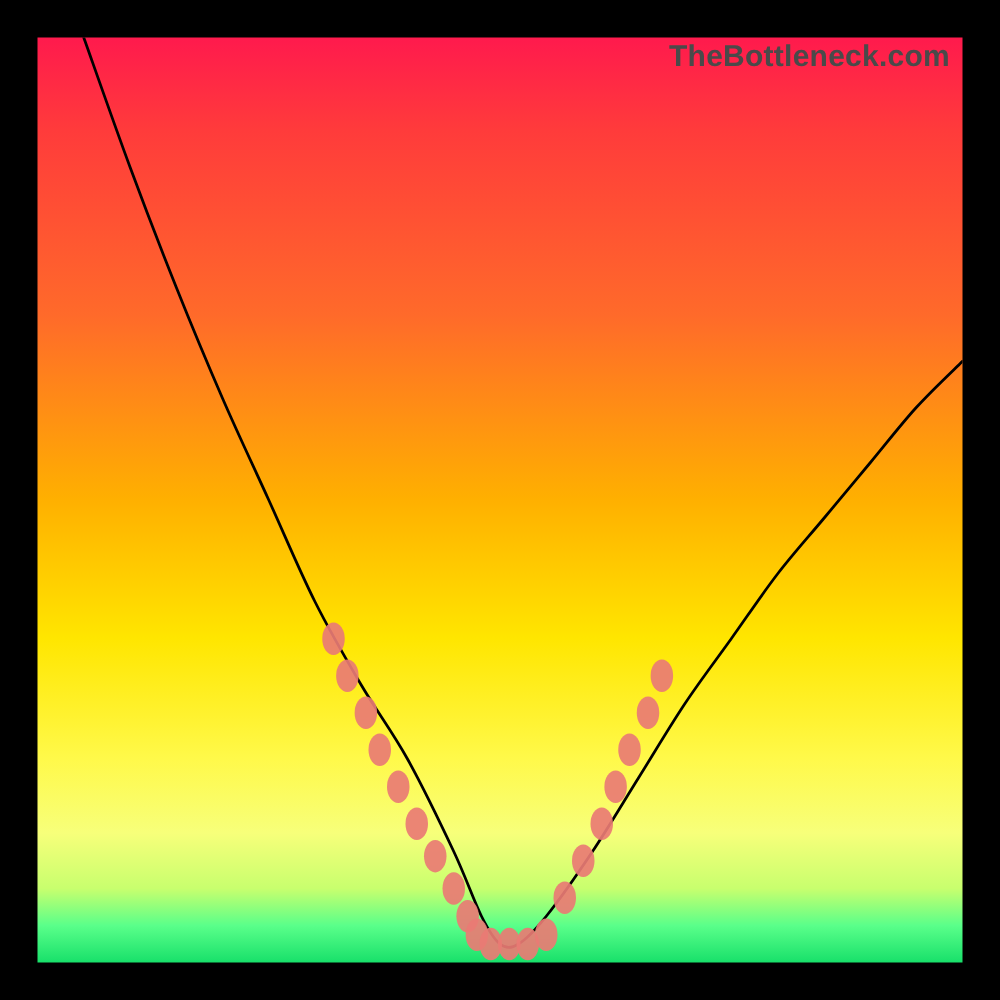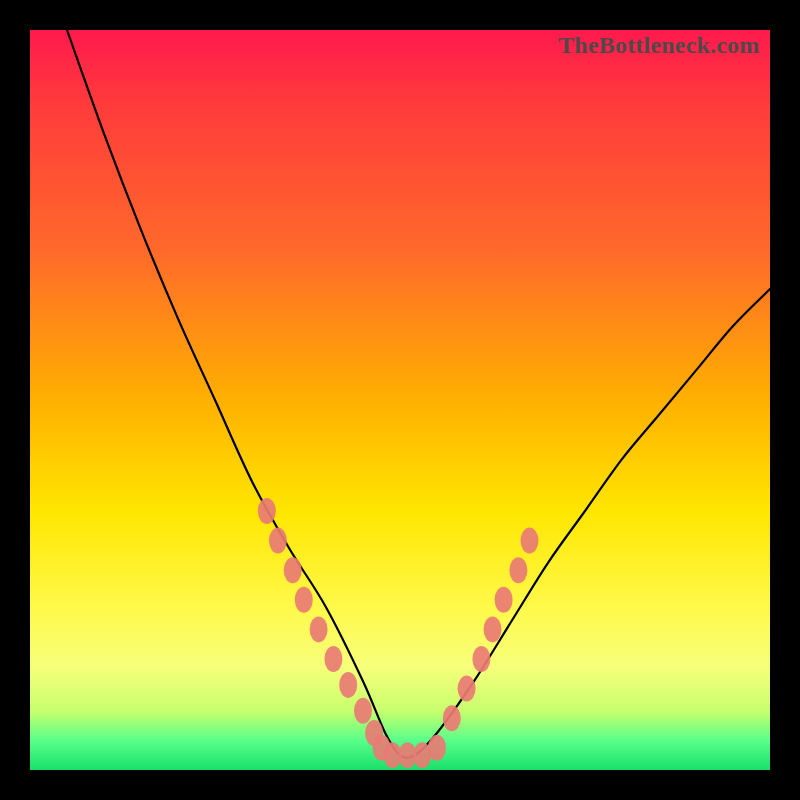--- a/index.html
+++ b/index.html
@@ -37,21 +37,21 @@
       #c8ff6e 92%,
       #5aff8a 96%,
       #18e06a 100%
     );
   }
   .watermark {
     position: absolute;
     top: 2px;
     right: 10px;
     color: #4a4a4a;
-    font-family: Liberation Serif, serif;
+    font-family: Liberation Sans, sans-serif;
     font-size: 24px;
     font-weight: 600;
     letter-spacing: 0.2px;
   }
   svg.curve {
     position: absolute;
     left: 0;
     top: 0;
     width: 740px;
     height: 740px;

